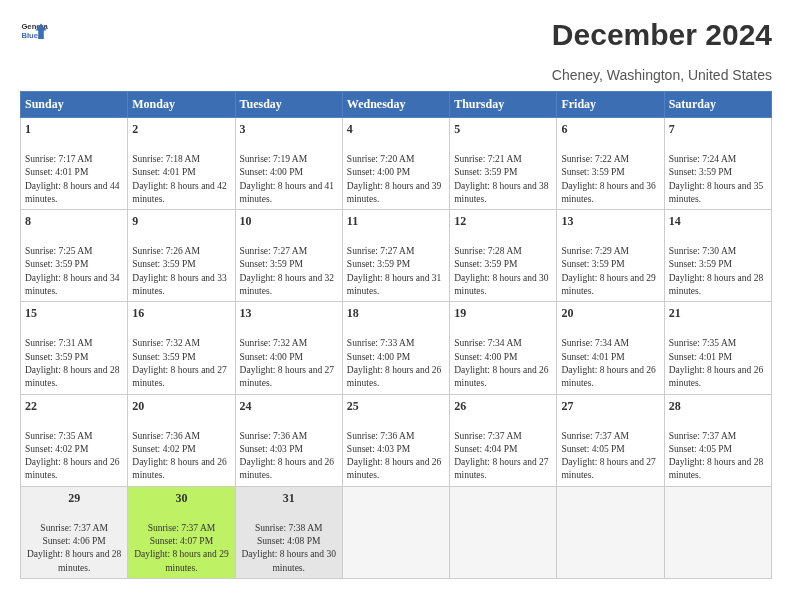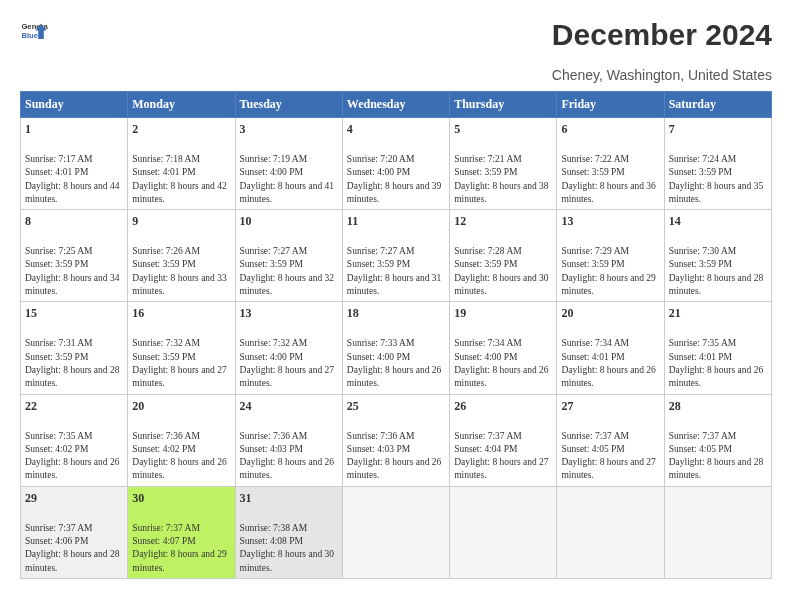--- a/index.html
+++ b/index.html
@@ -65,20 +65,21 @@
       border: 1px solid #ccc;
       vertical-align: top;
       padding: 4px 4px 3px 4px;
       font-size: 9.5px;
       color: #333;
       height: 86px;
       background: #fff;
     }
     .calendar tbody tr:last-child td {
       background: #f0f0f0;
+      text-align: center;
     }
     .day-num {
       font-size: 12px;
       font-weight: bold;
       display: block;
       margin-bottom: 2px;
     }
     .empty-cell {
       background: #f5f5f5 !important;
     }

